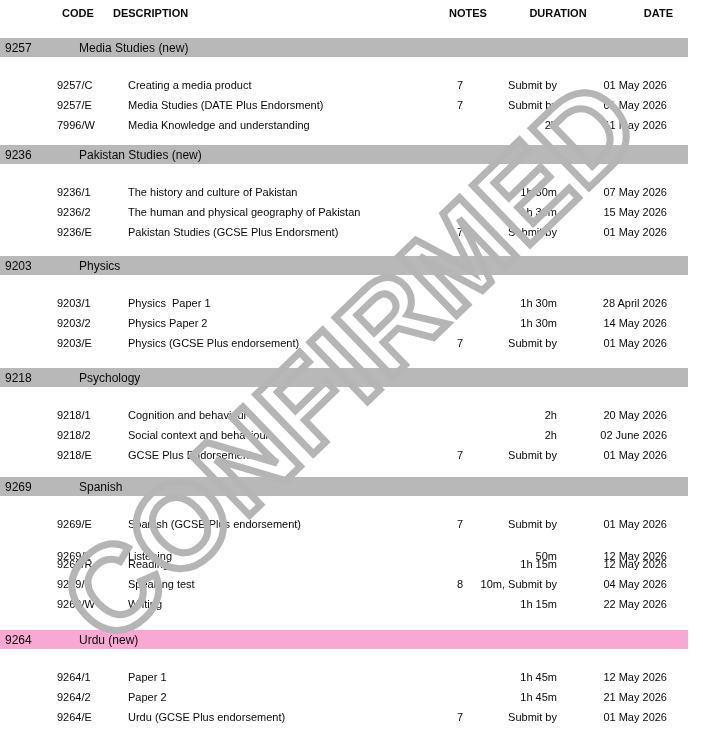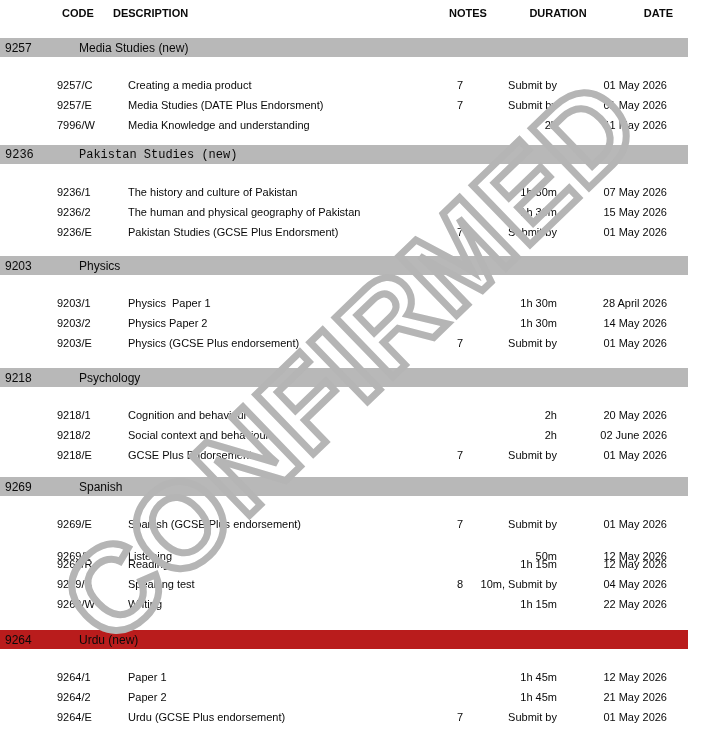--- a/index.html
+++ b/index.html
@@ -59,21 +59,21 @@
       <span class="cell c-duration">Submit by</span>
       <span class="cell c-date">01 May 2026</span>
     </div>
     <div class="row" style="top: 119px;">
       <span class="cell c-code">7996/W</span>
       <span class="cell c-desc">Media Knowledge and understanding</span>
       <span class="cell c-notes"></span>
       <span class="cell c-duration">2h</span>
       <span class="cell c-date">11 May 2026</span>
     </div>
-    <div class="section-bar" style="top: 145px; background: rgb(184, 184, 184); font-family: Liberation Mono, monospace;">
+    <div class="section-bar" style="top: 145px; background: rgb(184, 184, 184);">
       <span class="bar-code">9236</span>
       <span class="bar-title">Pakistan Studies (new)</span>
     </div>
     <div class="row" style="top: 186px;">
       <span class="cell c-code">9236/1</span>
       <span class="cell c-desc">The history and culture of Pakistan</span>
       <span class="cell c-notes"></span>
       <span class="cell c-duration">1h 30m</span>
       <span class="cell c-date">07 May 2026</span>
     </div>
@@ -173,21 +173,21 @@
       <span class="cell c-duration">10m, Submit by</span>
       <span class="cell c-date">04 May 2026</span>
     </div>
     <div class="row" style="top: 598px; padding-left: 32px;">
       <span class="cell c-code">9269/W</span>
       <span class="cell c-desc">Writing</span>
       <span class="cell c-notes"></span>
       <span class="cell c-duration">1h 15m</span>
       <span class="cell c-date">22 May 2026</span>
     </div>
-    <div class="section-bar" style="top: 630px; background: #b91c1c; text-align: center;">
+    <div class="section-bar" style="top: 630px; background: #f9a8d4; text-align: center;">
       <span class="bar-code">9264</span>
       <span class="bar-title">Urdu (new)</span>
     </div>
     <div class="row" style="top: 671px;">
       <span class="cell c-code">9264/1</span>
       <span class="cell c-desc">Paper 1</span>
       <span class="cell c-notes"></span>
       <span class="cell c-duration">1h 45m</span>
       <span class="cell c-date">12 May 2026</span>
     </div>

